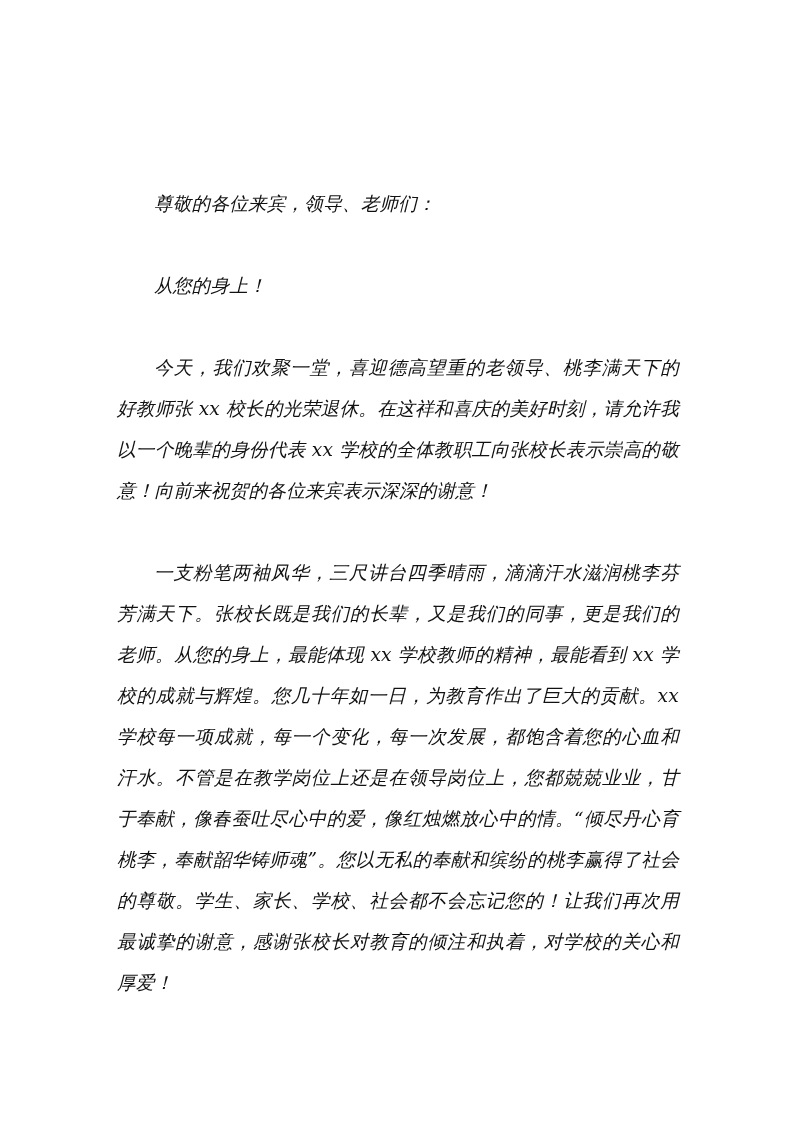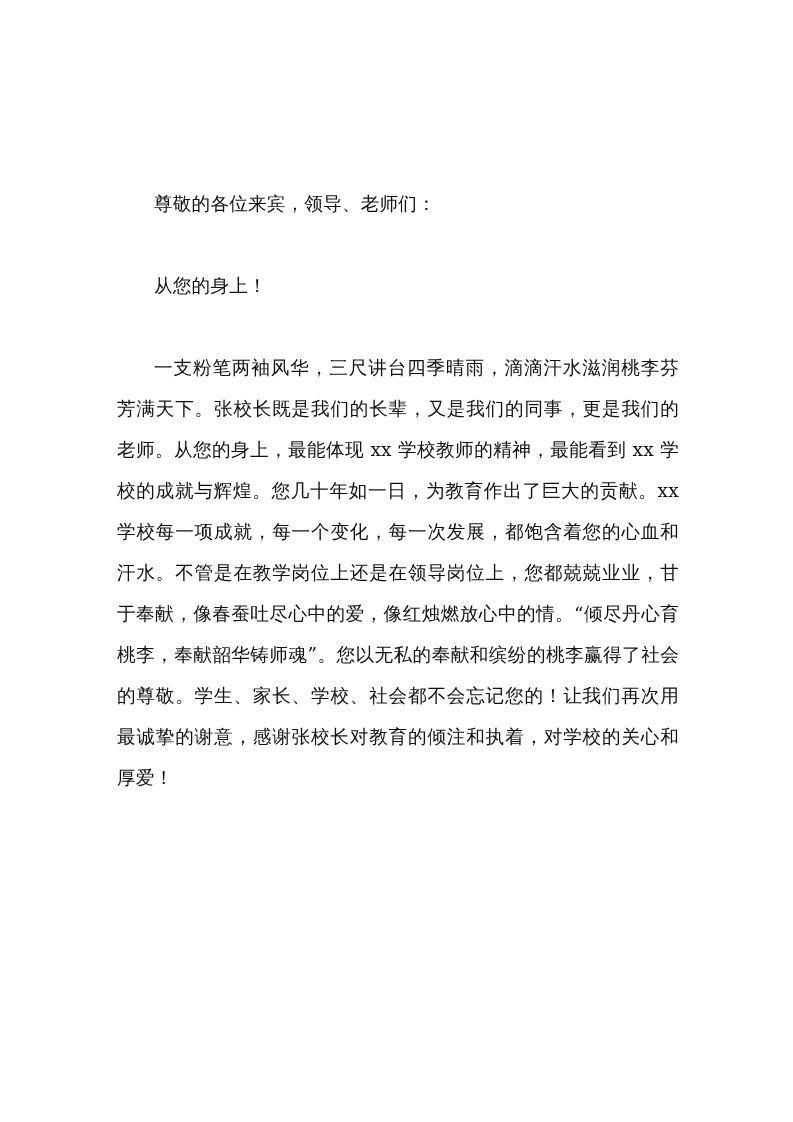--- a/index.html
+++ b/index.html
@@ -23,23 +23,25 @@
   }
   .para {
     font-size: 18.6px;
     line-height: 41px;
     margin: 0 0 41px 0;
     text-indent: 37px;
     text-align: justify;
     text-align-last: left;
     letter-spacing: 0.2px;
     word-break: break-all;
+    font-style: italic;
   }
   .para.last { margin-bottom: 0; }
 </style>
 </head>
 <body>
 
 <div class="page">
   <p class="para">尊敬的各位来宾，领导、老师们：</p>
   <p class="para">从您的身上！</p>
+  <p class="para">今天，我们欢聚一堂，喜迎德高望重的老领导、桃李满天下的好教师张 xx 校长的光荣退休。在这祥和喜庆的美好时刻，请允许我以一个晚辈的身份代表 xx 学校的全体教职工向张校长表示崇高的敬意！向前来祝贺的各位来宾表示深深的谢意！</p>
   <p class="para last">一支粉笔两袖风华，三尺讲台四季晴雨，滴滴汗水滋润桃李芬芳满天下。张校长既是我们的长辈，又是我们的同事，更是我们的老师。从您的身上，最能体现 xx 学校教师的精神，最能看到 xx 学校的成就与辉煌。您几十年如一日，为教育作出了巨大的贡献。xx 学校每一项成就，每一个变化，每一次发展，都饱含着您的心血和汗水。不管是在教学岗位上还是在领导岗位上，您都兢兢业业，甘于奉献，像春蚕吐尽心中的爱，像红烛燃放心中的情。“倾尽丹心育桃李，奉献韶华铸师魂”。您以无私的奉献和缤纷的桃李赢得了社会的尊敬。学生、家长、学校、社会都不会忘记您的！让我们再次用最诚挚的谢意，感谢张校长对教育的倾注和执着，对学校的关心和厚爱！</p>
 </div>
 
 </body></html>

